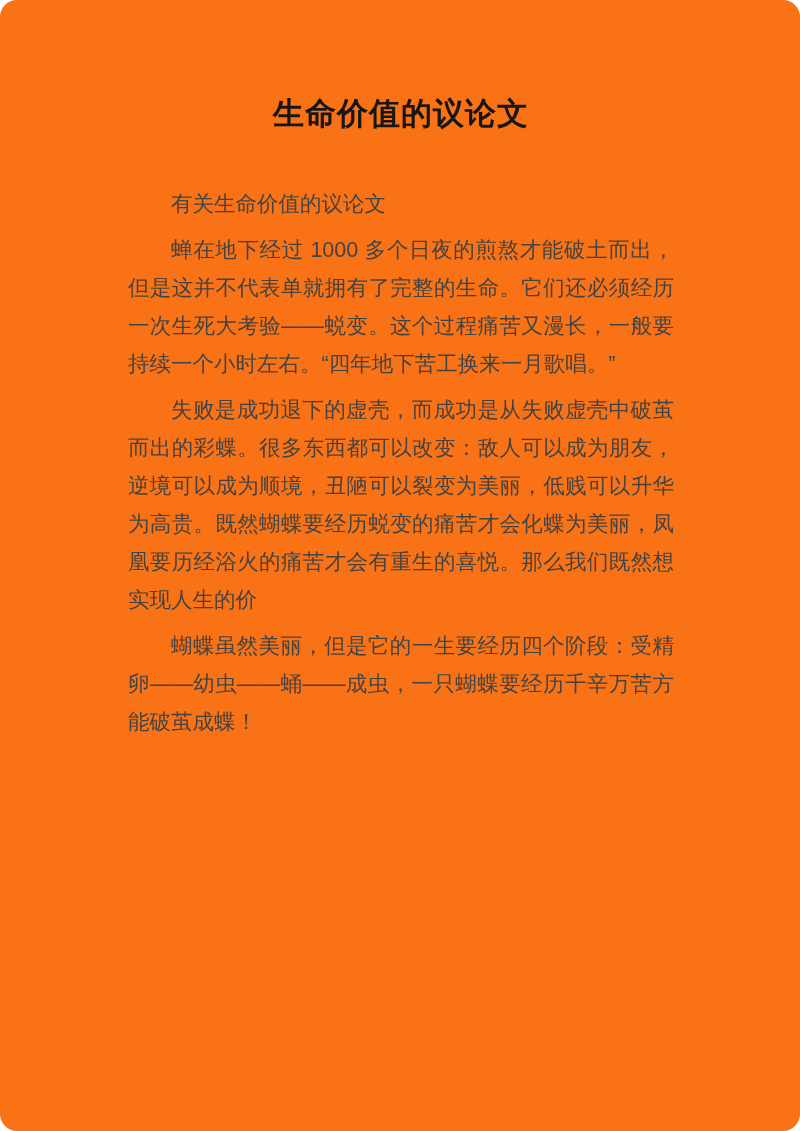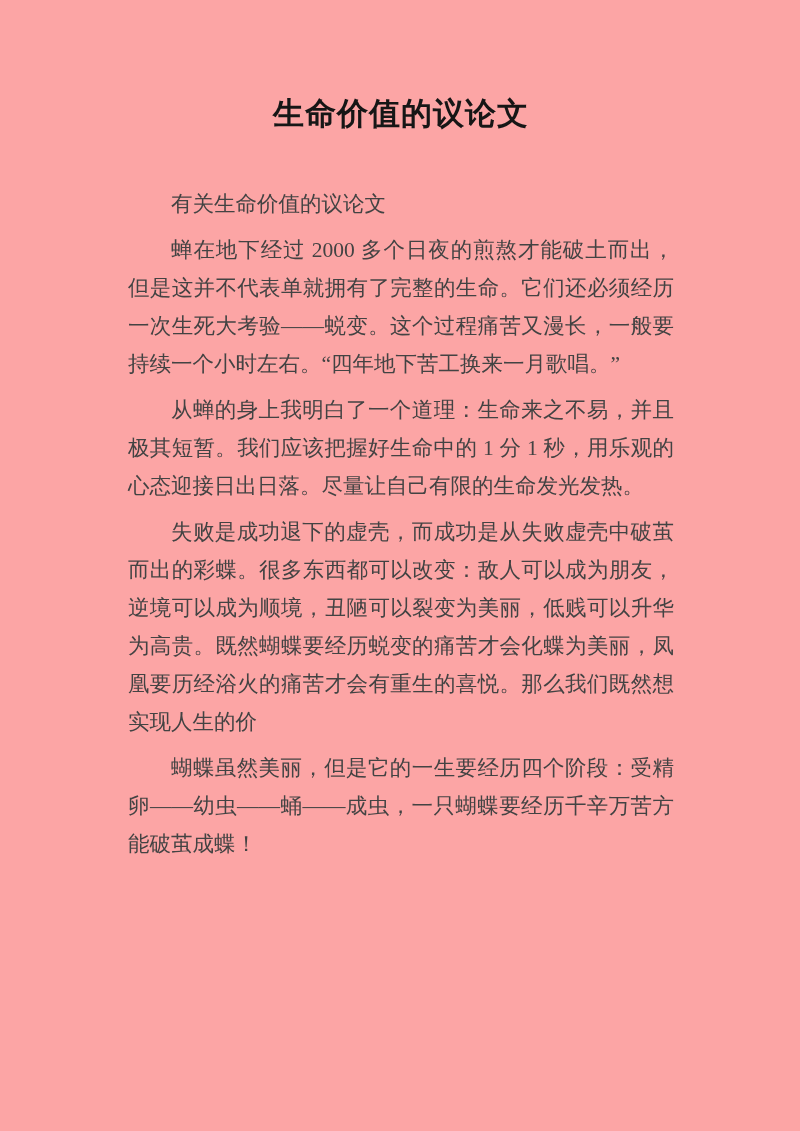--- a/index.html
+++ b/index.html
@@ -5,23 +5,24 @@
   html, body {
     margin: 0;
     padding: 0;
     background: #ffffff;
   }
   .page {
     position: relative;
     width: 800px;
     height: 1131px;
     margin: 0 auto;
-    background: #fca5a5;
+    background: #f97316;
     overflow: hidden;
-    font-family: Liberation Serif, serif;
+    font-family: Liberation Sans, sans-serif;
+    border-radius: 17px;
   }
   .doc {
     box-sizing: border-box;
     width: 100%;
     padding: 93px 118px 0 120px;
   }
   .doc-title {
     margin: 0 0 50px 0;
     font-size: 31px;
     line-height: 42px;
@@ -50,21 +51,20 @@
 <body>
 
 <div class="page">
   <div class="doc">
     <h1 class="doc-title">生命价值的议论文</h1>
 
     <p class="block indent">有关生命价值的议论文</p>
 
 
 
-    <p class="block indent">蝉在地下经过 2000 多个日夜的煎熬才能破土而出，但是这并不代表单就拥有了完整的生命。它们还必须经历一次生死大考验——蜕变。这个过程痛苦又漫长，一般要持续一个小时左右。“四年地下苦工换来一月歌唱。”</p>
+    <p class="block indent">蝉在地下经过 1000 多个日夜的煎熬才能破土而出，但是这并不代表单就拥有了完整的生命。它们还必须经历一次生死大考验——蜕变。这个过程痛苦又漫长，一般要持续一个小时左右。“四年地下苦工换来一月歌唱。”</p>
 
-    <p class="block indent">从蝉的身上我明白了一个道理：生命来之不易，并且极其短暂。我们应该把握好生命中的 1 分 1 秒，用乐观的心态迎接日出日落。尽量让自己有限的生命发光发热。</p>
 
     <p class="block indent">失败是成功退下的虚壳，而成功是从失败虚壳中破茧而出的彩蝶。很多东西都可以改变：敌人可以成为朋友，逆境可以成为顺境，丑陋可以裂变为美丽，低贱可以升华为高贵。既然蝴蝶要经历蜕变的痛苦才会化蝶为美丽，凤凰要历经浴火的痛苦才会有重生的喜悦。那么我们既然想实现人生的价</p>
 
     <p class="block indent">蝴蝶虽然美丽，但是它的一生要经历四个阶段：受精卵——幼虫——蛹——成虫，一只蝴蝶要经历千辛万苦方能破茧成蝶！</p>
   </div>
 </div>
 
 </body></html>

